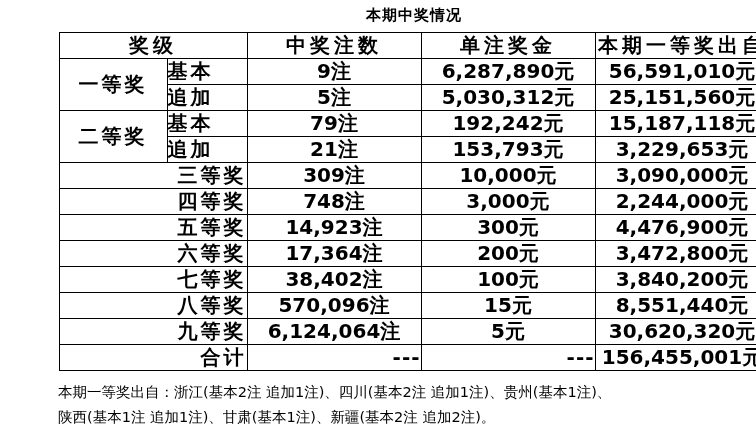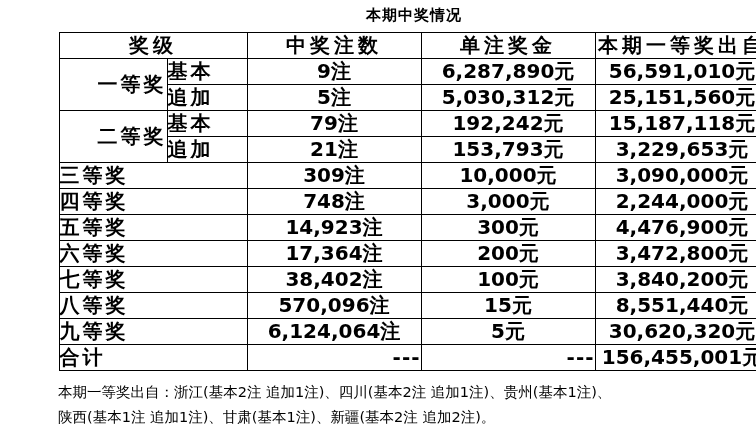--- a/index.html
+++ b/index.html
@@ -42,25 +42,25 @@
     padding: 0;
     height: 25px;
     line-height: 25px;
   }
   th.hdr {
     text-align: center;
     font-weight: normal;
     letter-spacing: 4px;
   }
   td.lvl {
-    text-align: left;
+    text-align: right;
     letter-spacing: 3px;
   }
   td.lvl-merged {
-    text-align: right;
+    text-align: center;
     letter-spacing: 3px;
   }
   td.sub {
     text-align: left;
     letter-spacing: 3px;
   }
   td.num {
     text-align: center;
     padding-right: 8px;
   }

